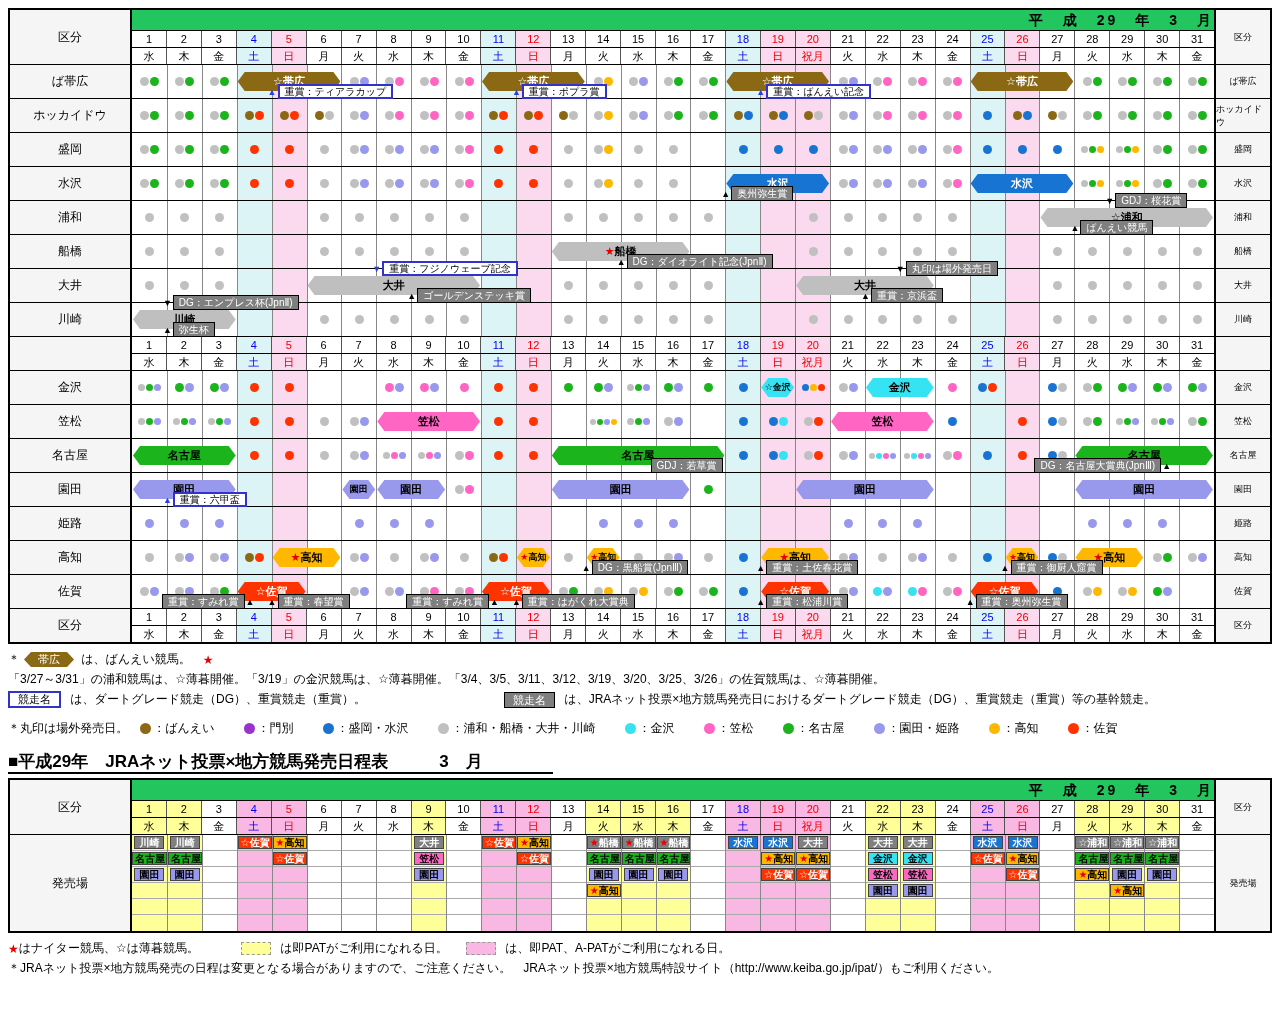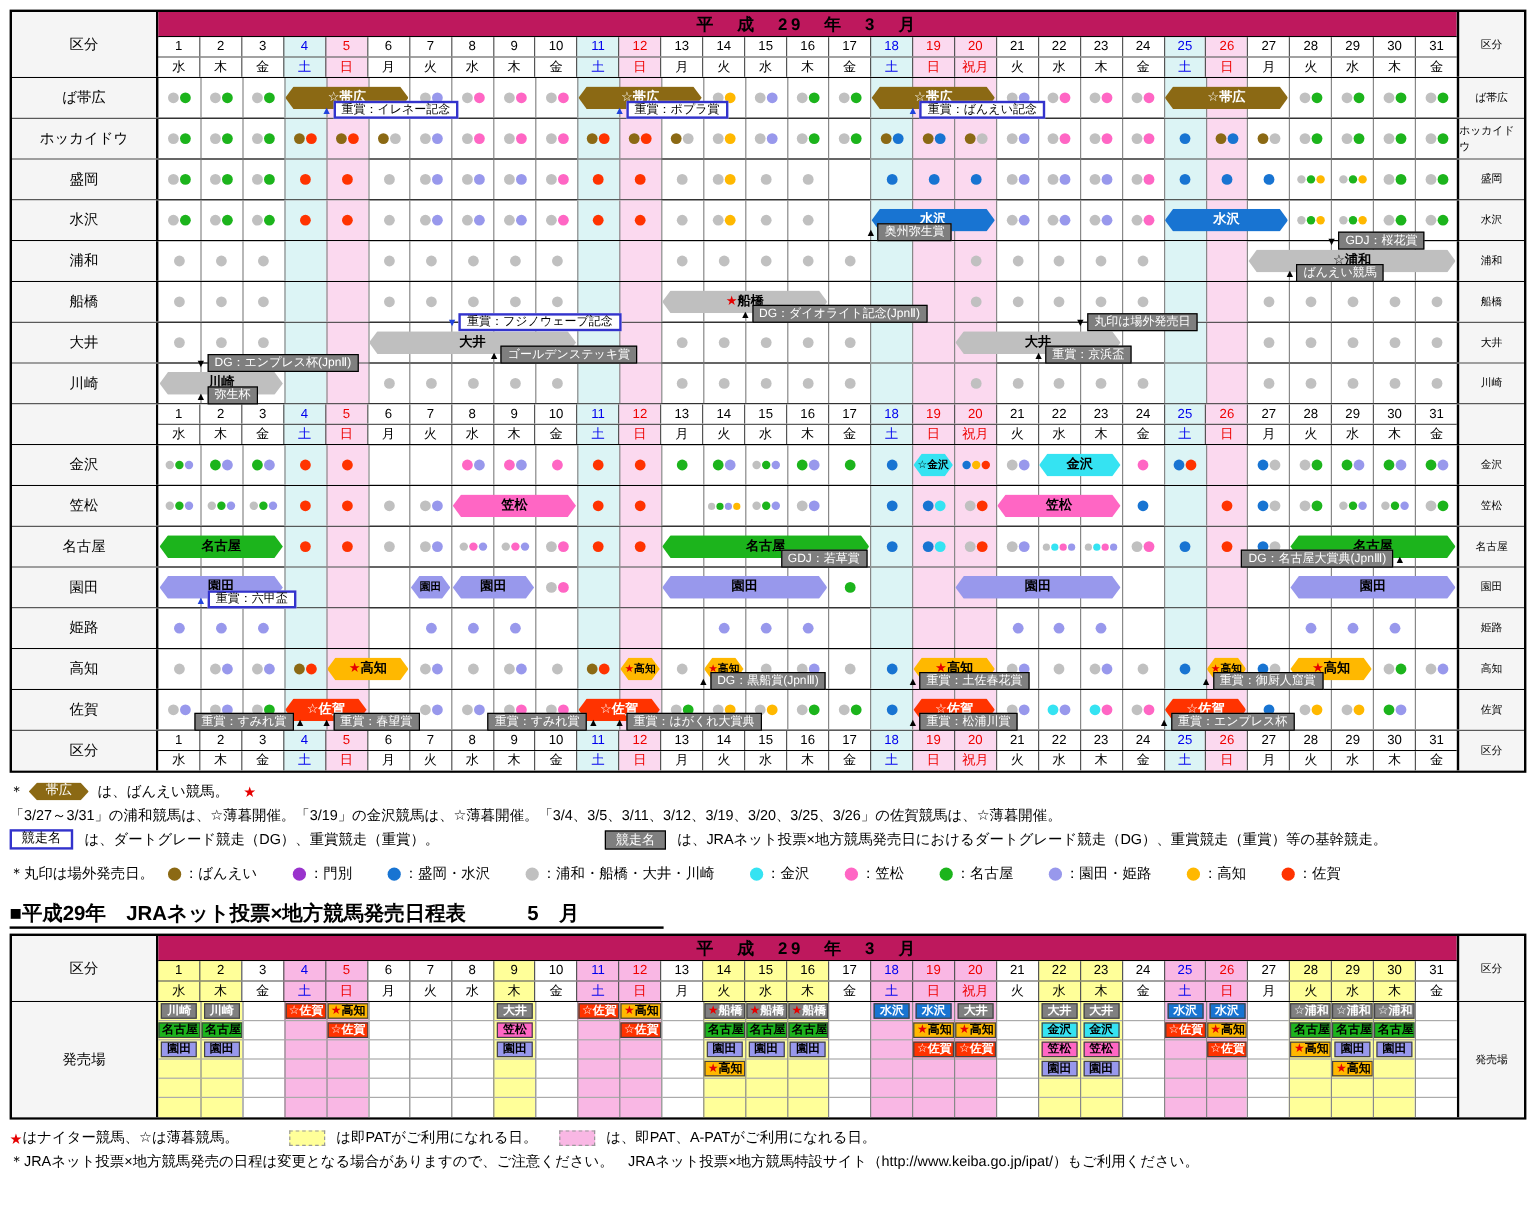--- a/index.html
+++ b/index.html
@@ -11,21 +11,21 @@
   .asof{font-size:12px;}
   .hdr2{margin-top:13px;margin-bottom:5px;}
   #table1,#table2{width:1264px;border:2px solid #000;box-sizing:border-box;background:#fff;}
   .trow{display:flex;border-top:1px solid #000;}
   #table1 .trow:first-child,#table2 .trow:first-child{border-top:0;}
   .labL{width:122px;min-width:122px;border-right:2px solid #000;display:flex;align-items:center;
         justify-content:center;font-size:12px;background:#F5F5F5;box-sizing:border-box;}
   .labR{width:56px;min-width:56px;border-left:2px solid #000;display:flex;align-items:center;
         justify-content:center;font-size:9px;background:#F5F5F5;box-sizing:border-box;}
   .mid{width:1082px;min-width:1082px;}
-  .orange{height:20px;background:#be185d;border-bottom:1px solid #000;text-align:center;
+  .orange{height:20px;background:#22c55e;border-bottom:1px solid #000;text-align:right;
           font-weight:bold;font-size:14px;line-height:20px;letter-spacing:3px;}
   .dgrid{display:flex;height:16px;}
   .dgrid.nb{border-bottom:1px solid #000;}
   .dcell{flex:1;text-align:center;font-size:11px;line-height:16px;border-left:1px solid #555;box-sizing:border-box;overflow:hidden;}
   .dcell:first-child{border-left:0;}
   .vrow{height:33px;}
   .daysarea{position:relative;width:1082px;min-width:1082px;height:33px;}
   .vcell{position:absolute;top:0;bottom:0;display:flex;align-items:center;justify-content:center;
          gap:1px;border-left:1px solid #888;box-sizing:border-box;}
   .dot{border-radius:50%;display:inline-block;flex:none;}
@@ -226,21 +226,21 @@
           <div class="vcell" style="left: 1047.1px; width: 34.9032px;">
             <span class="dot" style="width: 9px; height: 9px; background: rgb(192, 192, 192);"></span>
             <span class="dot" style="width: 9px; height: 9px; background: rgb(28, 180, 28);"></span>
           </div>
           <div class="bar" style="left: 105.71px; width: 102.71px; background: rgb(139, 105, 20); color: rgb(255, 255, 255);">☆帯広</div>
           <div class="bar" style="left: 350.032px; width: 102.71px; background: rgb(139, 105, 20); color: rgb(255, 255, 255);">☆帯広</div>
           <div class="bar" style="left: 594.355px; width: 102.71px; background: rgb(139, 105, 20); color: rgb(255, 255, 255);">☆帯広</div>
           <div class="bar" style="left: 838.677px; width: 102.71px; background: rgb(139, 105, 20); color: rgb(255, 255, 255);">☆帯広</div>
           <div class="notew" style="left: 134.613px; top: 19px;">
             <span class="nmark" style="color: rgb(34, 68, 221);">▲</span>
-            <span class="nbox nblue">重賞：イレネー記念</span>
+            <span class="nbox nblue">重賞：ティアラカップ</span>
           </div>
           <div class="notew" style="left: 378.935px; top: 19px;">
             <span class="nmark" style="color: rgb(34, 68, 221);">▲</span>
             <span class="nbox nblue">重賞：ポプラ賞</span>
           </div>
           <div class="notew" style="left: 623.258px; top: 19px;">
             <span class="nmark" style="color: rgb(34, 68, 221);">▲</span>
             <span class="nbox nblue">重賞：ばんえい記念</span>
           </div>
         </div>
@@ -1657,21 +1657,21 @@
           <div class="notew" style="left: 378.935px; top: 19px;">
             <span class="nmark" style="color: rgb(0, 0, 0);">▲</span>
             <span class="nbox ngray">重賞：はがくれ大賞典</span>
           </div>
           <div class="notew" style="left: 623.258px; top: 19px;">
             <span class="nmark" style="color: rgb(0, 0, 0);">▲</span>
             <span class="nbox ngray">重賞：松浦川賞</span>
           </div>
           <div class="notew" style="left: 832.677px; top: 19px;">
             <span class="nmark" style="color: rgb(0, 0, 0);">▲</span>
-            <span class="nbox ngray">重賞：エンプレス杯</span>
+            <span class="nbox ngray">重賞：奥州弥生賞</span>
           </div>
         </div>
         <div class="labR">佐賀</div>
       </div>
       <div class="trow">
         <div class="labL">区分</div>
         <div class="mid">
           <div class="dgrid nb">
             <div class="dcell" style="background: rgb(255, 255, 255); color: rgb(0, 0, 0);">1</div>
             <div class="dcell" style="background: rgb(255, 255, 255); color: rgb(0, 0, 0);">2</div>
@@ -1742,21 +1742,21 @@
         <div class="labR">区分</div>
       </div>
     </div>
   <div id="legend1">
       <div class="lline"><span>＊</span><span class="obichip">帯広</span><span> は、ばんえい競馬。　</span><span style="color: rgb(230, 0, 0);">★</span></div>
       <div class="lline"><span>「3/27～3/31」の浦和競馬は、☆薄暮開催。「3/19」の金沢競馬は、☆薄暮開催。「3/4、3/5、3/11、3/12、3/19、3/20、3/25、3/26」の佐賀競馬は、☆薄暮開催。</span></div>
       <div class="lline"><span class="boxblue">競走名</span><span> は、ダートグレード競走（DG）、重賞競走（重賞）。</span><span>　　　　　　　　　　　</span><span class="boxgray">競走名</span><span> は、JRAネット投票×地方競馬発売日におけるダートグレード競走（DG）、重賞競走（重賞）等の基幹競走。</span></div>
       <div class="lline gap"><span>＊丸印は場外発売日。　</span><span class="dotent"><span class="dot" style="width: 11px; height: 11px; background: rgb(139, 105, 20);"></span><span>：ばんえい</span></span><span class="dotent"><span class="dot" style="width: 11px; height: 11px; background: rgb(153, 51, 204);"></span><span>：門別</span></span><span class="dotent"><span class="dot" style="width: 11px; height: 11px; background: rgb(24, 116, 210);"></span><span>：盛岡・水沢</span></span><span class="dotent"><span class="dot" style="width: 11px; height: 11px; background: rgb(192, 192, 192);"></span><span>：浦和・船橋・大井・川崎</span></span><span class="dotent"><span class="dot" style="width: 11px; height: 11px; background: rgb(53, 227, 242);"></span><span>：金沢</span></span><span class="dotent"><span class="dot" style="width: 11px; height: 11px; background: rgb(255, 102, 196);"></span><span>：笠松</span></span><span class="dotent"><span class="dot" style="width: 11px; height: 11px; background: rgb(28, 180, 28);"></span><span>：名古屋</span></span><span class="dotent"><span class="dot" style="width: 11px; height: 11px; background: rgb(152, 152, 236);"></span><span>：園田・姫路</span></span><span class="dotent"><span class="dot" style="width: 11px; height: 11px; background: rgb(255, 184, 0);"></span><span>：高知</span></span><span class="dotent"><span class="dot" style="width: 11px; height: 11px; background: rgb(255, 51, 0);"></span><span>：佐賀</span></span></div>
     </div>
   <div class="hdr2">
-    <span class="title">■平成29年　JRAネット投票×地方競馬発売日程表　　　5　月</span>
+    <span class="title">■平成29年　JRAネット投票×地方競馬発売日程表　　　3　月</span>
   </div>
   <div id="table2">
       <div class="trow">
         <div class="labL">区分</div>
         <div class="mid">
           <div class="orange">平　成　29　年　3　月</div>
           <div class="dgrid nb">
             <div class="dcell" style="background: rgb(255, 255, 153); color: rgb(0, 0, 0);">1</div>
             <div class="dcell" style="background: rgb(255, 255, 153); color: rgb(0, 0, 0);">2</div>
             <div class="dcell" style="background: rgb(255, 255, 255); color: rgb(0, 0, 0);">3</div>

